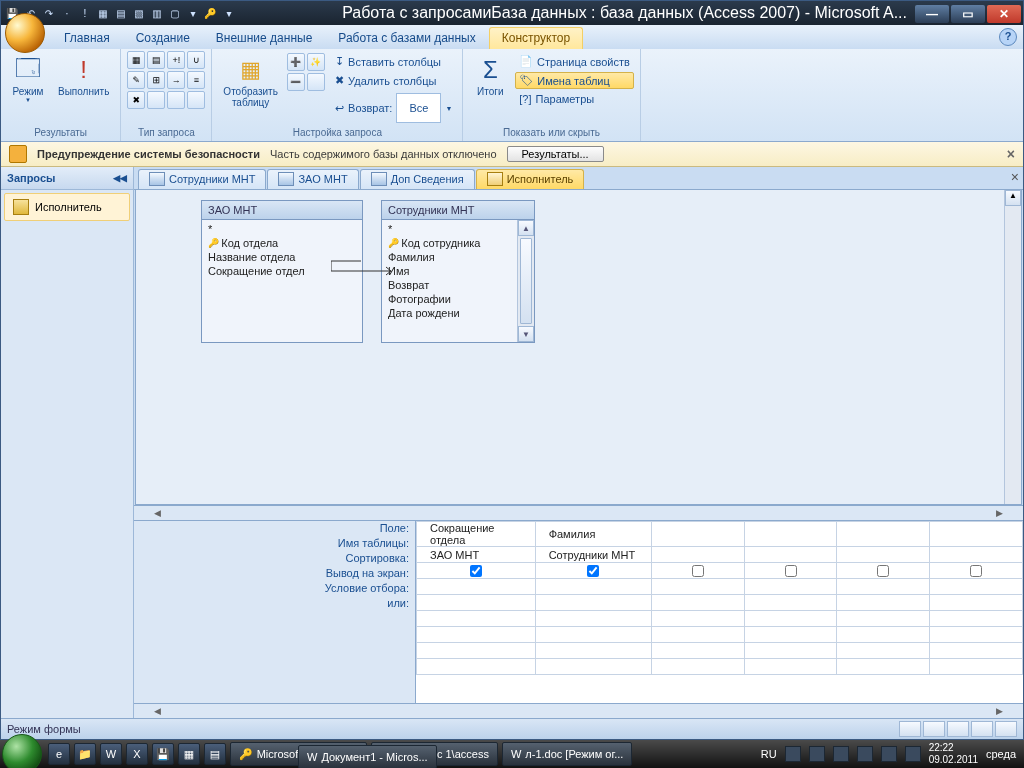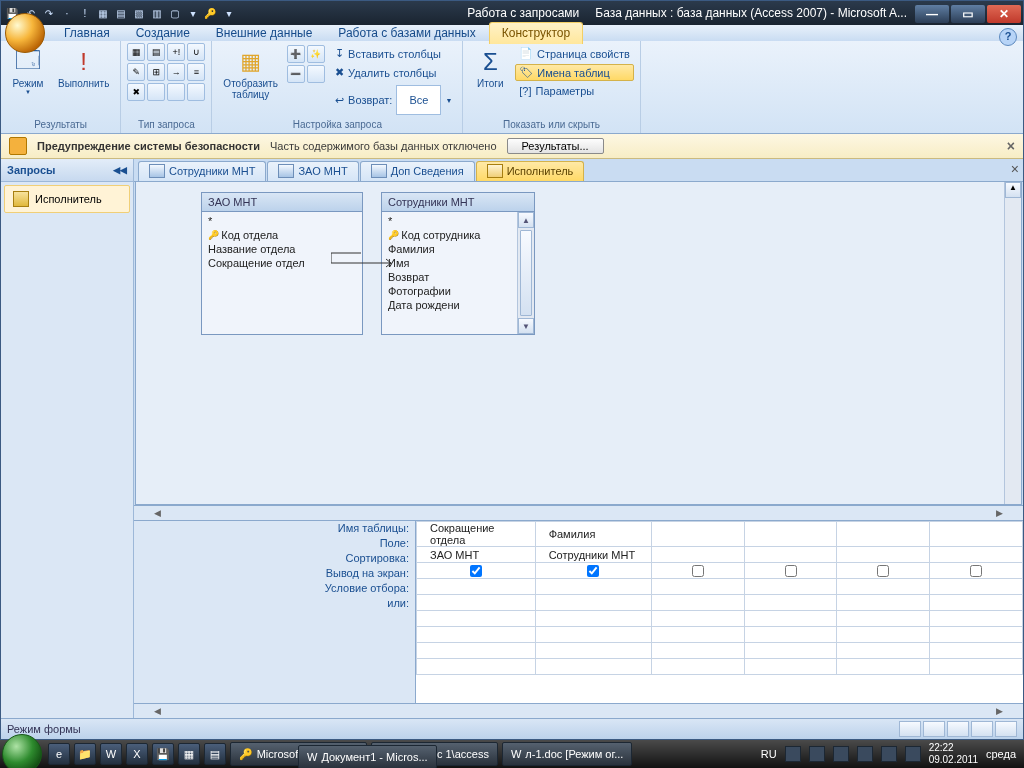--- a/index.html
+++ b/index.html
@@ -1,25 +1,25 @@
 <!DOCTYPE html>
 <html><head>
 <meta charset="utf-8">
 <style>
 html,body{margin:0;padding:0;font-family:"Segoe UI",Tahoma,sans-serif;font-size:11px;overflow:hidden;background:#000;width:1024px;height:768px}
 .window{position:absolute;top:0;left:0;right:0;bottom:28px;background:#c9dcf2;border:1px solid #3b5a82;display:flex;flex-direction:column}
 .titlebar{height:24px;background:linear-gradient(#2b3a4c,#1a2430);color:#fff;display:flex;align-items:center;font-size:12px;position:relative}
 .titlebar .qa{display:flex;align-items:center;gap:2px;padding:0 4px}
 .qa .btn{width:16px;height:16px;display:inline-flex;align-items:center;justify-content:center;color:#cfe3ff;font-size:10px}
-.titlebar .ttext{flex:1;display:flex;justify-content:flex-end;gap:16px;padding-right:8px;font-size:12px}
+.titlebar .ttext{flex:1;display:flex;justify-content:flex-end;padding-right:8px;font-size:16px}
 .titlebar .wbtns{display:flex}
 .wbtns div{width:34px;height:18px;margin:2px 2px 0 0;border-radius:2px;display:flex;align-items:center;justify-content:center;color:#fff;font-weight:bold}
 .wbtns .min,.wbtns .max{background:linear-gradient(#5f7ea3,#2c3e56)}
 .wbtns .close{background:linear-gradient(#e06a55,#c0392b)}
-.orb-row{height:16px;background:linear-gradient(#e8f1fb,#c9dcf2);display:flex;align-items:center;position:relative}
+.orb-row{height:24px;background:linear-gradient(#e8f1fb,#c9dcf2);display:flex;align-items:flex-end;position:relative}
 .orb{position:absolute;left:4px;top:-12px;width:38px;height:38px;border-radius:50%;background:radial-gradient(circle at 30% 30%,#fffad1,#f7b63b 40%,#b55d00 80%);border:1px solid #9c5a00;z-index:5}
 .tabs{margin-left:50px;display:flex;gap:0}
 .tab{padding:3px 12px 4px;color:#164b8a;border:1px solid transparent;border-bottom:none;border-radius:3px 3px 0 0;font-size:12px}
 .tab.ctx{background:linear-gradient(#fff2c7,#ffe79c);border-color:#f4cf65;color:#7a5400}
 .help{position:absolute;right:6px;top:3px;width:16px;height:16px;border-radius:50%;background:#b7d4f7;border:1px solid #5c89be;color:#1a4f91;font-weight:bold;text-align:center;line-height:15px;font-size:11px}
 .ribbon{height:92px;background:linear-gradient(#eaf2fb,#d2e3f5);border-bottom:1px solid #8ba9cd;display:flex}
 .grp{border-right:1px solid #b8cde5;padding:2px 6px;display:flex;flex-direction:column}
 .grp .body{flex:1;display:flex;align-items:flex-start;gap:4px}
 .grp .lbl{text-align:center;color:#4a6a93;font-size:10px;padding:1px 0}
 .bbtn{display:flex;flex-direction:column;align-items:center;padding:2px 4px;color:#1a4f91;font-size:10px;border:1px solid transparent;border-radius:3px}
@@ -318,22 +318,22 @@
       </div>
 
       <div class="hruler">
           <span>◀</span>
           <span style="flex:1"></span>
           <span>▶</span>
         </div>
 
       <div class="grid">
         <div class="gl">
+          <div>Поле:</div>
           <div>Имя таблицы:</div>
-          <div>Поле:</div>
           <div>Сортировка:</div>
           <div>Вывод на экран:</div>
           <div>Условие отбора:</div>
           <div>или:</div>
           <div></div>
             <div></div>
             <div></div>
             <div></div>
         </div>
         <div class="gc">

